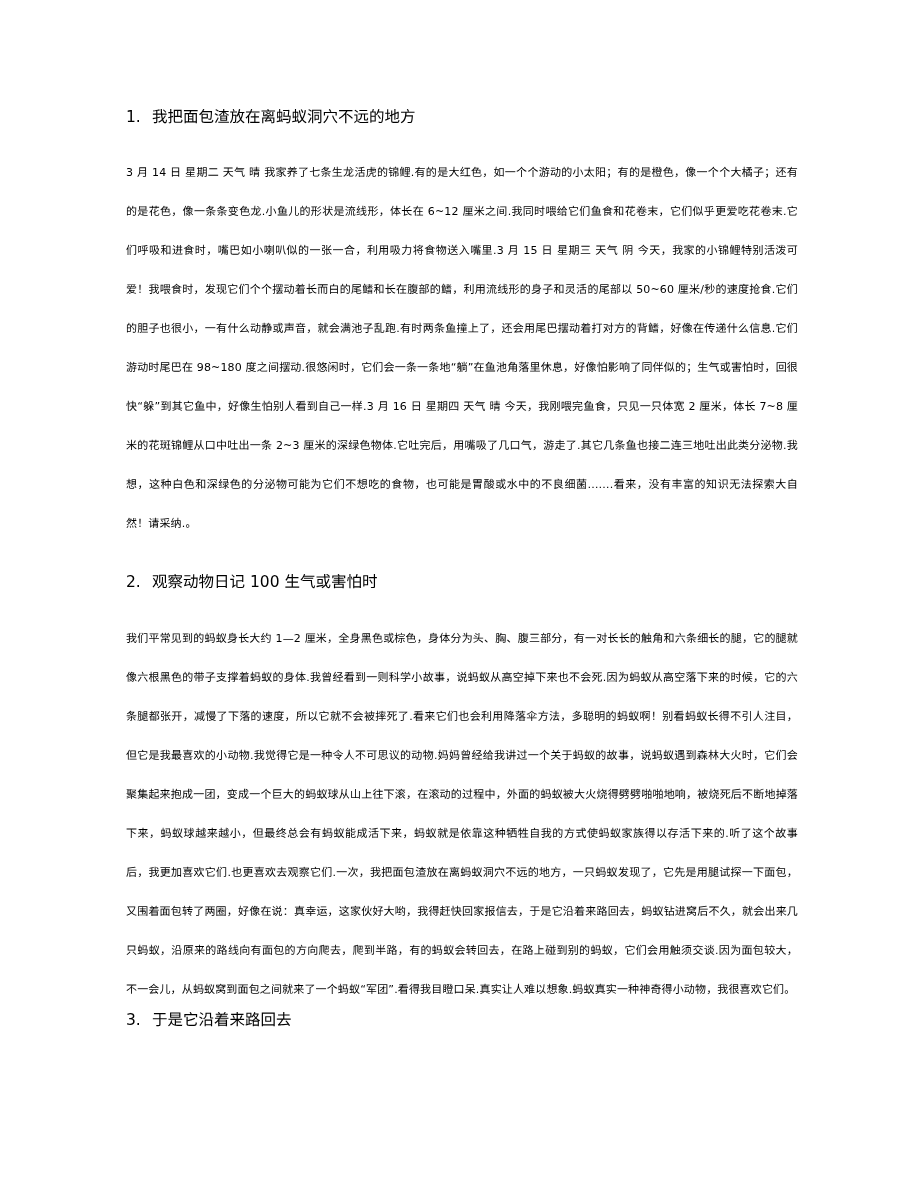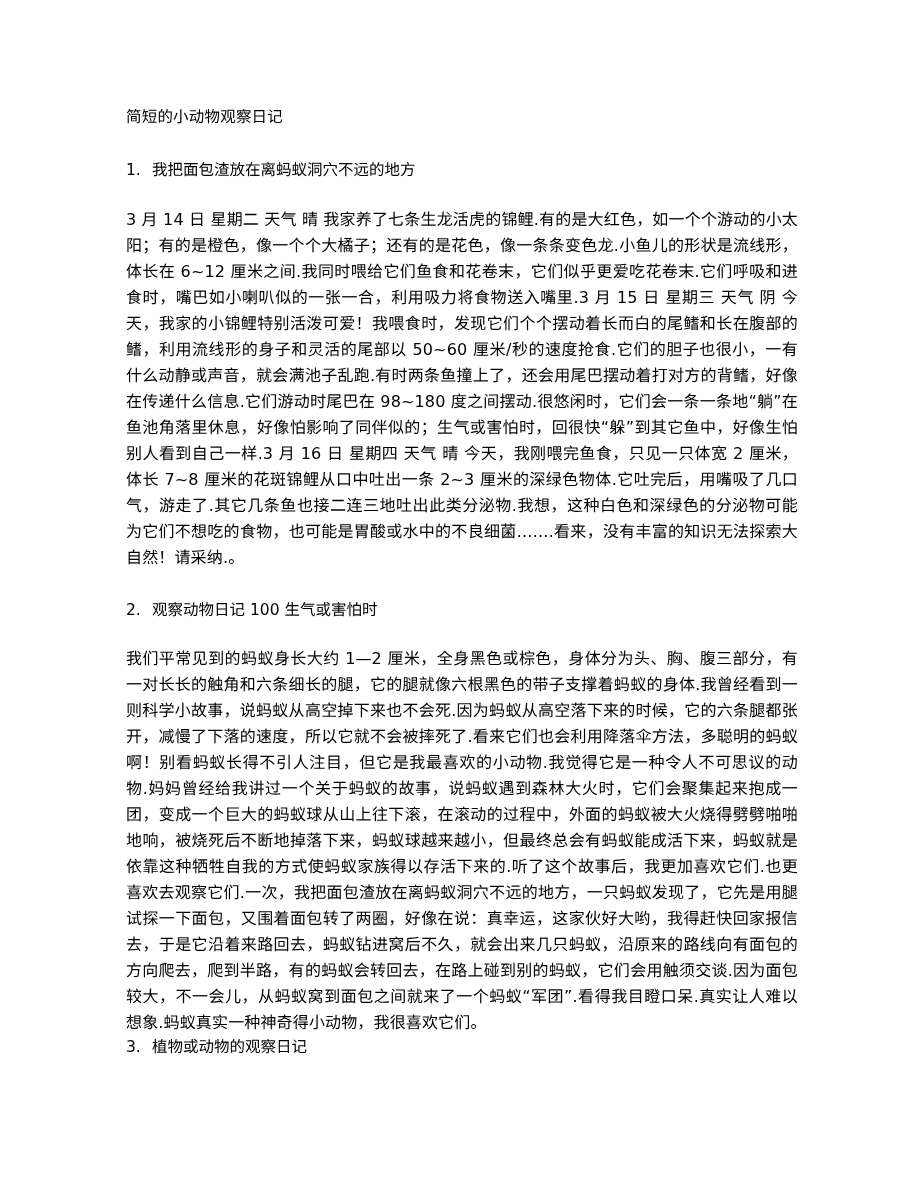--- a/index.html
+++ b/index.html
@@ -40,52 +40,51 @@
   }
   .section-heading .num {
     display: inline-block;
     min-width: 26px;
     flex: 0 0 auto;
   }
   .section-heading .htext {
     flex: 1 1 auto;
   }
   .body-par {
-    font-size: 16px;
-    line-height: 26px;
+    font-size: 11px;
+    line-height: 39px;
     margin: 0 0 28px 0;
     text-align: justify;
     text-justify: inter-ideograph;
     text-align-last: left;
     word-break: break-all;
     letter-spacing: 0.15px;
   }
   .body-par:last-of-type {
     margin-bottom: 0;
   }
 </style>
 </head>
 <body>
 
 <div class="page">
 
-  <p class="doc-title">简短的小动物观察日记</p>
 
   <h2 class="section-heading">
     <span class="num">1.</span>
     <span class="htext">我把面包渣放在离蚂蚁洞穴不远的地方</span>
   </h2>
 
   <p class="body-par">3 月 14 日 星期二 天气 晴 我家养了七条生龙活虎的锦鲤.有的是大红色，如一个个游动的小太阳；有的是橙色，像一个个大橘子；还有的是花色，像一条条变色龙.小鱼儿的形状是流线形，体长在 6~12 厘米之间.我同时喂给它们鱼食和花卷末，它们似乎更爱吃花卷末.它们呼吸和进食时，嘴巴如小喇叭似的一张一合，利用吸力将食物送入嘴里.3 月 15 日 星期三 天气 阴 今天，我家的小锦鲤特别活泼可爱！我喂食时，发现它们个个摆动着长而白的尾鳍和长在腹部的鳍，利用流线形的身子和灵活的尾部以 50~60 厘米/秒的速度抢食.它们的胆子也很小，一有什么动静或声音，就会满池子乱跑.有时两条鱼撞上了，还会用尾巴摆动着打对方的背鳍，好像在传递什么信息.它们游动时尾巴在 98~180 度之间摆动.很悠闲时，它们会一条一条地“躺”在鱼池角落里休息，好像怕影响了同伴似的；生气或害怕时，回很快“躲”到其它鱼中，好像生怕别人看到自己一样.3 月 16 日 星期四 天气 晴 今天，我刚喂完鱼食，只见一只体宽 2 厘米，体长 7~8 厘米的花斑锦鲤从口中吐出一条 2~3 厘米的深绿色物体.它吐完后，用嘴吸了几口气，游走了.其它几条鱼也接二连三地吐出此类分泌物.我想，这种白色和深绿色的分泌物可能为它们不想吃的食物，也可能是胃酸或水中的不良细菌…….看来，没有丰富的知识无法探索大自然！请采纳.。</p>
 
   <h2 class="section-heading">
     <span class="num">2.</span>
     <span class="htext">观察动物日记 100 生气或害怕时</span>
   </h2>
 
   <p class="body-par">我们平常见到的蚂蚁身长大约 1—2 厘米，全身黑色或棕色，身体分为头、胸、腹三部分，有一对长长的触角和六条细长的腿，它的腿就像六根黑色的带子支撑着蚂蚁的身体.我曾经看到一则科学小故事，说蚂蚁从高空掉下来也不会死.因为蚂蚁从高空落下来的时候，它的六条腿都张开，减慢了下落的速度，所以它就不会被摔死了.看来它们也会利用降落伞方法，多聪明的蚂蚁啊！别看蚂蚁长得不引人注目，但它是我最喜欢的小动物.我觉得它是一种令人不可思议的动物.妈妈曾经给我讲过一个关于蚂蚁的故事，说蚂蚁遇到森林大火时，它们会聚集起来抱成一团，变成一个巨大的蚂蚁球从山上往下滚，在滚动的过程中，外面的蚂蚁被大火烧得劈劈啪啪地响，被烧死后不断地掉落下来，蚂蚁球越来越小，但最终总会有蚂蚁能成活下来，蚂蚁就是依靠这种牺牲自我的方式使蚂蚁家族得以存活下来的.听了这个故事后，我更加喜欢它们.也更喜欢去观察它们.一次，我把面包渣放在离蚂蚁洞穴不远的地方，一只蚂蚁发现了，它先是用腿试探一下面包，又围着面包转了两圈，好像在说：真幸运，这家伙好大哟，我得赶快回家报信去，于是它沿着来路回去，蚂蚁钻进窝后不久，就会出来几只蚂蚁，沿原来的路线向有面包的方向爬去，爬到半路，有的蚂蚁会转回去，在路上碰到别的蚂蚁，它们会用触须交谈.因为面包较大，不一会儿，从蚂蚁窝到面包之间就来了一个蚂蚁“军团”.看得我目瞪口呆.真实让人难以想象.蚂蚁真实一种神奇得小动物，我很喜欢它们。</p>
 
   <h2 class="section-heading">
     <span class="num">3.</span>
-    <span class="htext">植物或动物的观察日记</span>
+    <span class="htext">于是它沿着来路回去</span>
   </h2>
 
 </div>
 
 </body></html>

